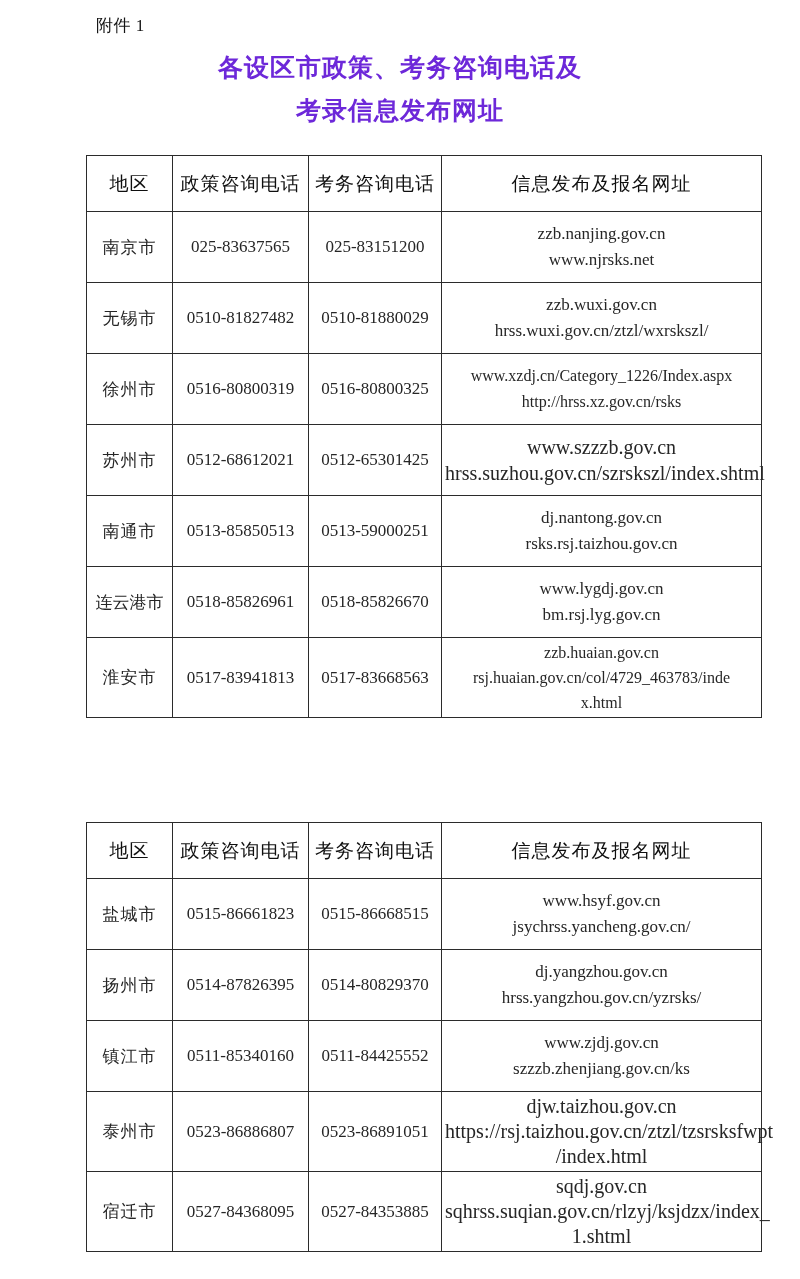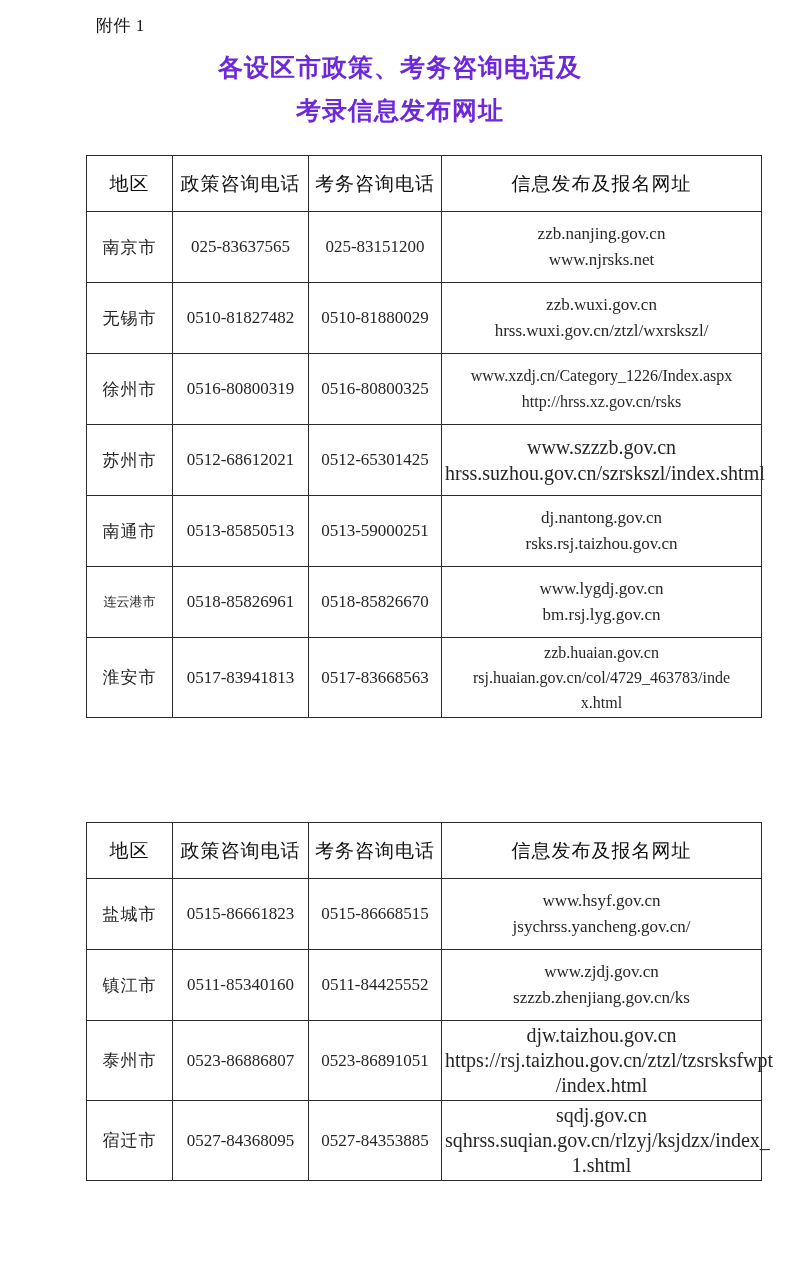--- a/index.html
+++ b/index.html
@@ -90,21 +90,21 @@
   table.info-table tbody td {
     height: 71px;
     font-size: 17px;
     color: #262626;
   }
   td.region {
     font-size: 17px;
     letter-spacing: 1px;
     white-space: nowrap;
   }
-  td.region.wide { font-size: 13px; letter-spacing: 0px; }
+  td.region.wide { font-size: 17px; letter-spacing: 0px; }
   td.phone {
     font-size: 17.5px;
     letter-spacing: 0px;
     white-space: nowrap;
   }
   td.urls {
     font-size: 17px;
     line-height: 26px;
     padding: 4px 2px;
   }
@@ -234,20 +234,29 @@
           <tr>
             <td class="region">盐城市</td>
             <td class="phone">0515-86661823</td>
             <td class="phone">0515-86668515</td>
             <td class="urls">
               <span class="u">www.hsyf.gov.cn</span>
               <span class="u">jsychrss.yancheng.gov.cn/</span>
             </td>
           </tr>
           <tr>
+            <td class="region">扬州市</td>
+            <td class="phone">0514-87826395</td>
+            <td class="phone">0514-80829370</td>
+            <td class="urls">
+              <span class="u">dj.yangzhou.gov.cn</span>
+              <span class="u">hrss.yangzhou.gov.cn/yzrsks/</span>
+            </td>
+          </tr>
+          <tr>
             <td class="region">镇江市</td>
             <td class="phone">0511-85340160</td>
             <td class="phone">0511-84425552</td>
             <td class="urls">
               <span class="u">www.zjdj.gov.cn</span>
               <span class="u">szzzb.zhenjiang.gov.cn/ks</span>
             </td>
           </tr>
           <tr class="tall">
             <td class="region">泰州市</td>

